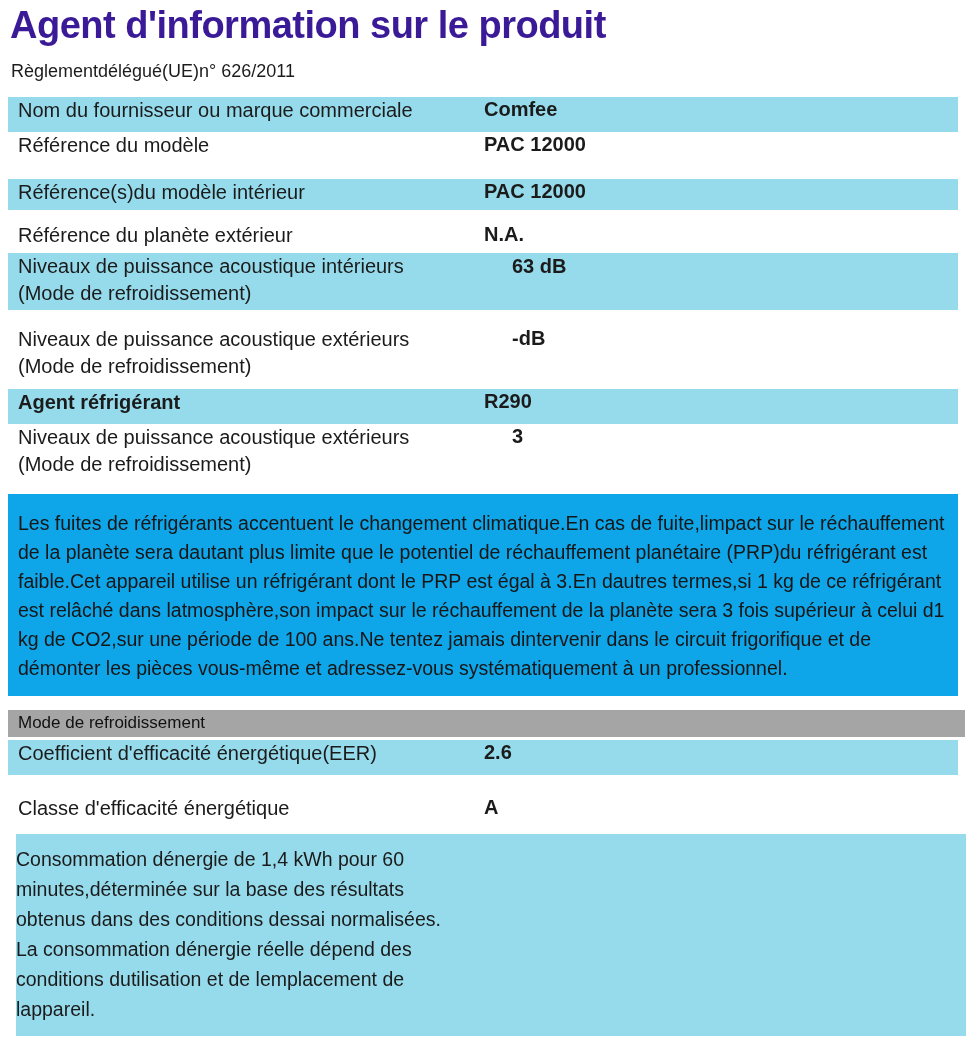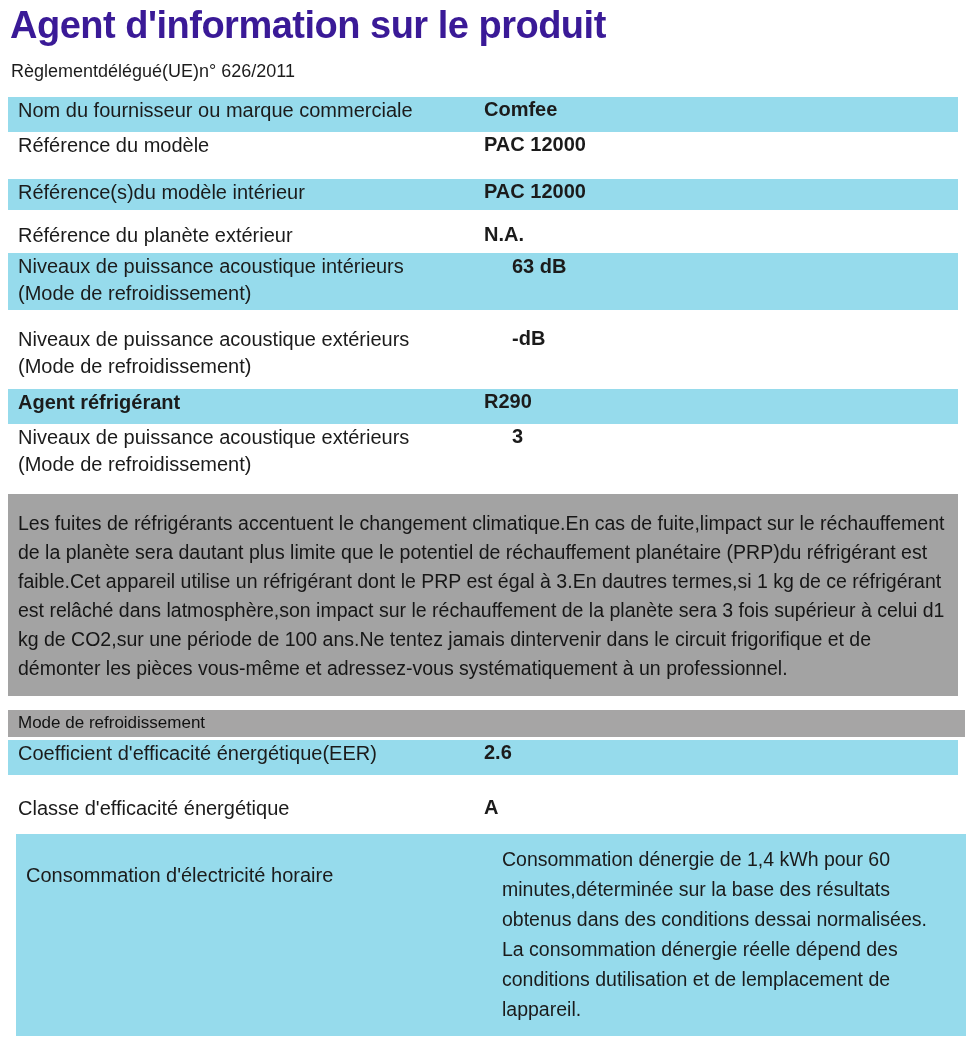--- a/index.html
+++ b/index.html
@@ -52,21 +52,21 @@
   .h-double{ height:57px;gap:28px; }
   .label-bold{ font-weight:bold; }
   .val-top{ align-self:flex-start; margin-top:1px; }
   .gap16{ height:16px; }
   .gap8{ height:8px; }
   .gap6{ height:6px; }
   .note-box{
     margin:13px 0 0 8px;
     width:950px;
     box-sizing:border-box;
-    background:#a3a3a3;
+    background:#0ea5e9;
     padding:15px 12px 13px 10px;
     font-size:19.5px;
     line-height:29px;
     color:#161616;
   }
   .section-bar{
     margin:14px 0 0 8px;
     width:957px;
     height:27px;
     background:#a6a5a5;
@@ -180,21 +180,20 @@
   <div class="gap8"></div>
 
   <div class="row white h-single-sm">
     <div class="label">Classe d'efficacité énergétique</div>
     <div class="value">A</div>
   </div>
 
   <div class="gap8"></div>
 
   <div class="consumption">
-    <div class="label">Consommation d'électricité horaire</div>
     <div class="value">Consommation dénergie de 1,4 kWh pour 60 minutes,déterminée sur la base des résultats obtenus dans des conditions dessai normalisées. La consommation dénergie réelle dépend des conditions dutilisation et de lemplacement de lappareil.</div>
   </div>
 
   <div class="gap6"></div>
 
   <div class="row white h-single-sm">
     <div class="label">Puissance lemplacement</div>
     <div class="value">3.5 kW</div>
   </div>
 

